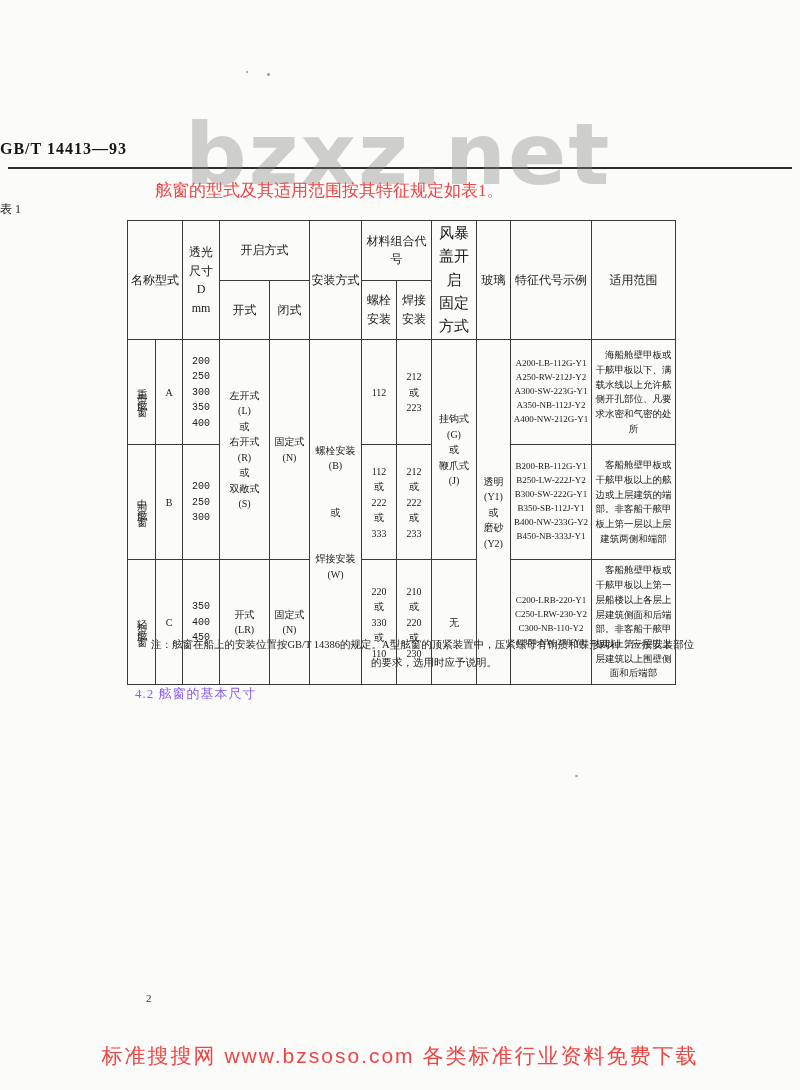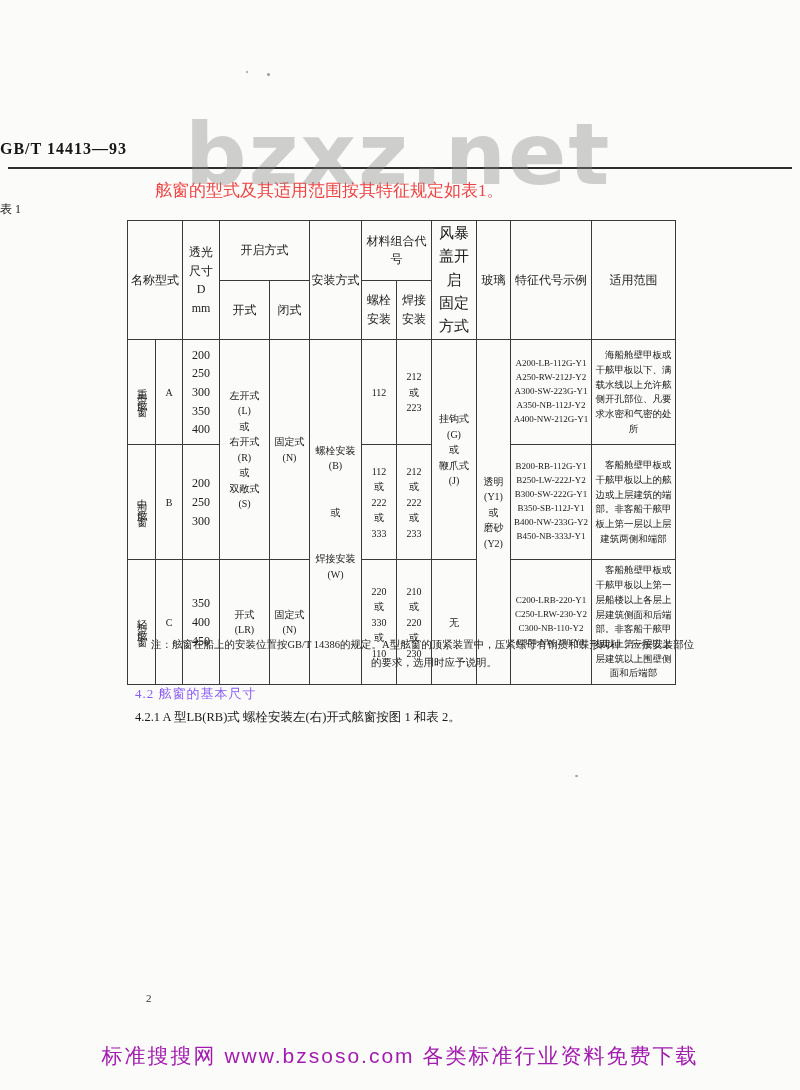--- a/index.html
+++ b/index.html
@@ -52,42 +52,42 @@
   td.vname{
     font-size:10.5px;letter-spacing:6px;
     writing-mode:vertical-rl;text-orientation:upright;
     padding:4px 0;
   }
   td.codes{font-size:9px;line-height:2.0;letter-spacing:0;}
   td.scope{
     text-align:left;font-size:9.5px;line-height:1.6;
     padding:3px 3px;text-indent:1em;white-space:pre-line;
   }
-  td.sizes{line-height:2.1;font-size:12px;}
+  td.sizes{line-height:2.1;font-size:10px;font-family:Liberation Mono, monospace;}
   td.mat{line-height:1.7;border-radius:9px;}
   .note{
     position:absolute;top:636px;left:148px;width:526px;
     font-size:10.5px;line-height:1.7;color:#222;
     padding-left:2.2em;text-indent:-2.2em;z-index:2;text-align:center;
   }
   .sec-42{
     position:absolute;top:685px;left:135px;
     font-size:13px;color:#8b5cf6;z-index:2;letter-spacing:1px;
   }
   .sec-421{
     position:absolute;top:709px;left:135px;
     font-size:12.5px;color:#1a1a1a;z-index:2;
   }
   .page-num{
     position:absolute;top:992px;left:146px;
     font-size:11px;color:#333;z-index:2;
   }
   .footer{
     position:absolute;top:1042px;left:0;right:0;text-align:center;
-    font-size:21px;color:#a21caf;letter-spacing:2px;z-index:2;
+    font-size:21px;color:#ef4444;letter-spacing:2px;z-index:2;
     font-family:"Liberation Sans","DejaVu Sans",sans-serif;
   }
   .speck{position:absolute;background:#9a9a98;border-radius:50%;z-index:1;}
   .s1{top:73px;left:267px;width:3px;height:3px;}
   .s2{top:775px;left:575px;width:3px;height:2px;}
   .s3{top:71px;left:246px;width:2px;height:2px;}
 </style>
 </head>
 <body>
 
@@ -240,21 +240,20 @@
 C300-NB-110-Y2
 C350-NW-230-Y1</td>
         <td class="scope">客船舱壁甲板或干舷甲板以上第一层船楼以上各层上层建筑侧面和后端部。非客船干舷甲板以上第一层以上层建筑以上围壁侧面和后端部</td>
       </tr>
     </tbody>
   </table>
 
   <div class="note">注：舷窗在船上的安装位置按GB/T 14386的规定。A型舷窗的顶紧装置中，压紧螺母有铜质和蝶形两种，应按安装部位的要求，选用时应予说明。</div>
 
   <div class="sec-42">4.2  舷窗的基本尺寸</div>
-  <div class="sec-421">4.2.1  A 型LB(RB)式 螺栓安装左(右)开式舷窗按图 1 和表 2。</div>
 
   <div class="page-num">2</div>
 
   <div class="footer">标准搜搜网 www.bzsoso.com 各类标准行业资料免费下载</div>
 
   <div class="speck s1"></div>
   <div class="speck s2"></div>
   <div class="speck s3"></div>
 </div>
 

